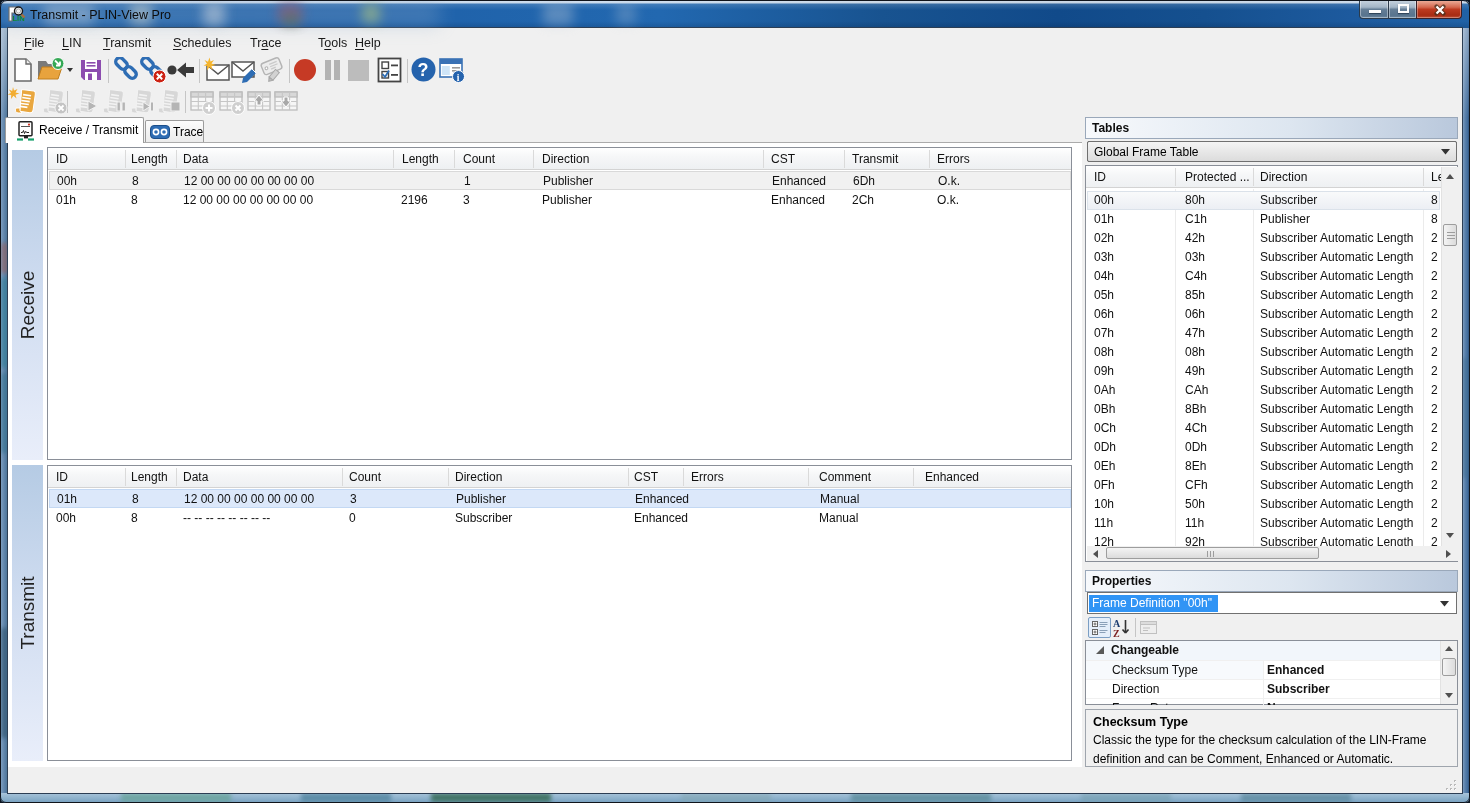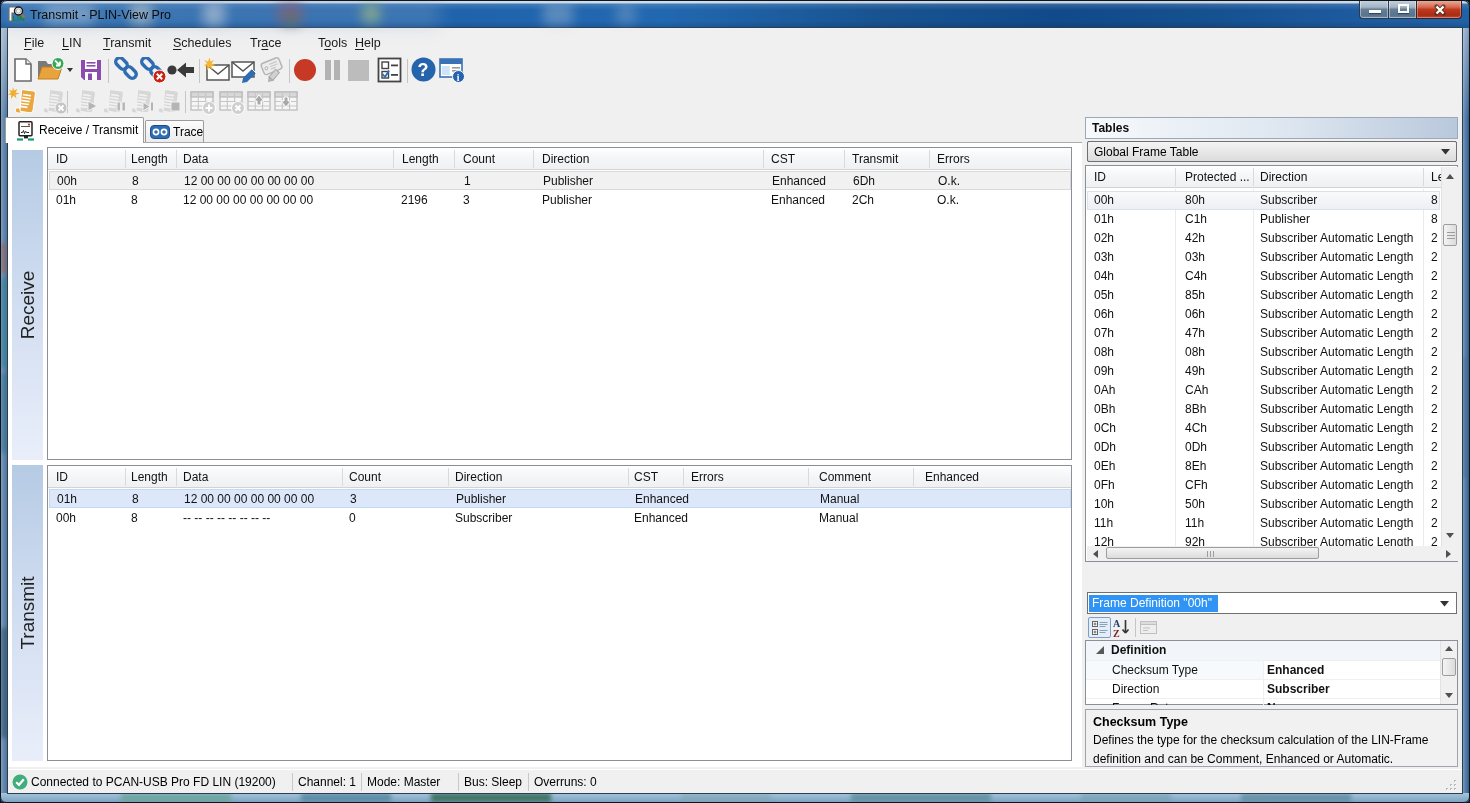--- a/index.html
+++ b/index.html
@@ -657,20 +657,23 @@
         <div class="abs" style="left:100px;top:3px;width:1px;height:6px;background:#9d9d9d"></div>
         <div class="abs" style="left:103px;top:3px;width:1px;height:6px;background:#9d9d9d"></div>
         <div class="abs" style="left:106px;top:3px;width:1px;height:6px;background:#9d9d9d"></div>
       </div>
       <svg class="abs" style="right:6px;top:4px" width="6" height="9">
           <path d="M0 0 L0 8 L5 4 Z" fill="#505050"></path>
         </svg>
     </div>
   </div>
 
+  <div class="panelhdr" style="top:570px">
+      <div>Properties</div>
+    </div>
   <div class="abs" style="left:1087px;top:592px;width:370px;height:22px;border:1px solid #707070;background:#fff;z-index:2">
     <div class="abs" style="left:1px;top:2px;width:129px;height:17px;background:#3094f5"></div>
     <div class="txt" style="left:4px;top:3px;color:#fff">Frame Definition "00h"</div>
     <svg class="abs" style="right:6px;top:8px" width="10" height="7">
         <path d="M0 0 L9 0 L4.5 5.5 Z" fill="#333"></path>
       </svg>
   </div>
 
   <div class="abs" style="left:1088px;top:617px;width:23px;height:21px;border:1px solid #7b9ec4;border-radius:2px;background:#e4eefa;z-index:2">
     <svg class="abs" style="left:3px;top:2px" width="16" height="16" viewBox="0 0 16 16">
@@ -691,21 +694,21 @@
     <rect x="0.5" y="2.5" width="16" height="12" fill="#eee" stroke="#999"></rect>
     <rect x="0.5" y="2.5" width="16" height="3" fill="#ccc" stroke="#999"></rect>
     <path d="M3 9 h7 M3 11.5 h5" stroke="#999" stroke-width="1"></path>
   </svg>
 
   <div class="grid" style="left:1085px;top:640px;width:373px;height:65px">
     <div class="abs" style="left:0;top:0;width:354px;height:19px;background:#f2f6fb">
       <svg class="abs" style="left:10px;top:5px" width="9" height="9">
           <path d="M8 0 L8 8 L0 8 Z" fill="#595959"></path>
         </svg>
-      <div class="cell b" style="left:25px;top:2px">Definition</div>
+      <div class="cell b" style="left:25px;top:2px">Changeable</div>
     </div>
     <div class="abs" style="left:0;top:19px;width:354px;height:19px;border-top:1px solid #f0f0f0">
       <div class="abs" style="left:0;top:0;width:177px;height:19px;background:#f7fafd"></div>
       <div class="cell" style="left:26px;top:2px">Checksum Type</div>
       <div class="cell b" style="left:181px;top:2px">Enhanced</div>
     </div>
     <div class="abs" style="left:0;top:38px;width:354px;height:19px;border-top:1px solid #f0f0f0">
       <div class="cell" style="left:26px;top:2px">Direction</div>
       <div class="cell b" style="left:181px;top:2px">Subscriber</div>
     </div>
@@ -720,21 +723,21 @@
         </svg>
       <div class="abs" style="left:1px;top:17px;width:14px;height:18px;background:linear-gradient(90deg,#f4f4f4,#dcdcdc);border:1px solid #9d9d9d;border-radius:2px"></div>
       <svg class="abs" style="left:4px;top:52px" width="9" height="6">
           <path d="M0 0 L8 0 L4 5 Z" fill="#505050"></path>
         </svg>
     </div>
   </div>
 
   <div class="abs" style="left:1085px;top:709px;width:373px;height:58px;background:#f1f1f1;border:1px solid #9fa5ad;z-index:2">
     <div class="txt b" style="left:7px;top:5px;font-size:12.5px">Checksum Type</div>
-    <div class="txt" style="left:7px;top:23px">Defines the type for the checksum calculation of the LIN-Frame</div>
+    <div class="txt" style="left:7px;top:23px">Classic the type for the checksum calculation of the LIN-Frame</div>
     <div class="txt" style="left:7px;top:42px">definition and can be Comment, Enhanced or Automatic.</div>
   </div>
   <svg class="abs" style="left:1444px;top:778px;z-index:3" width="14" height="14" viewBox="0 0 14 14">
     <g fill="#b9b9b9">
         <rect x="10" y="10" width="2" height="2"></rect>
         <rect x="10" y="6" width="2" height="2"></rect>
         <rect x="10" y="2" width="2" height="2"></rect>
         <rect x="6" y="10" width="2" height="2"></rect>
         <rect x="6" y="6" width="2" height="2"></rect>
         <rect x="2" y="10" width="2" height="2"></rect>
@@ -742,29 +745,14 @@
     <g fill="#fdfdfd">
         <rect x="11" y="11" width="1" height="1"></rect>
         <rect x="11" y="7" width="1" height="1"></rect>
         <rect x="11" y="3" width="1" height="1"></rect>
         <rect x="7" y="11" width="1" height="1"></rect>
         <rect x="7" y="7" width="1" height="1"></rect>
         <rect x="3" y="11" width="1" height="1"></rect>
       </g>
   </svg>
 
-  <div class="abs" style="left:8px;top:769px;width:1454px;height:24px;background:#f0f0f0;border-top:1px solid #fff;z-index:2">
-    <svg class="abs" style="left:4px;top:4px" width="16" height="16" viewBox="0 0 16 16">
-      <circle cx="8" cy="8" r="7.5" fill="#3fae7c"></circle>
-      <path d="M4.2 8.2 L7 10.8 L11.8 5.2" stroke="#fff" stroke-width="2.2" fill="none"></path>
-    </svg>
-    <div class="txt" style="left:23px;top:5px">Connected to PCAN-USB Pro FD LIN (19200)</div>
-    <div class="abs" style="left:284px;top:3px;width:1px;height:18px;background:#c8c8c8"></div>
-    <div class="txt" style="left:290px;top:5px">Channel: 1</div>
-    <div class="abs" style="left:353px;top:3px;width:1px;height:18px;background:#c8c8c8"></div>
-    <div class="txt" style="left:359px;top:5px">Mode: Master</div>
-    <div class="abs" style="left:450px;top:3px;width:1px;height:18px;background:#c8c8c8"></div>
-    <div class="txt" style="left:456px;top:5px">Bus: Sleep</div>
-    <div class="abs" style="left:520px;top:3px;width:1px;height:18px;background:#c8c8c8"></div>
-    <div class="txt" style="left:526px;top:5px">Overruns: 0</div>
-  </div>
   <div id="outline"></div>
 </div>
 
 </body></html>

